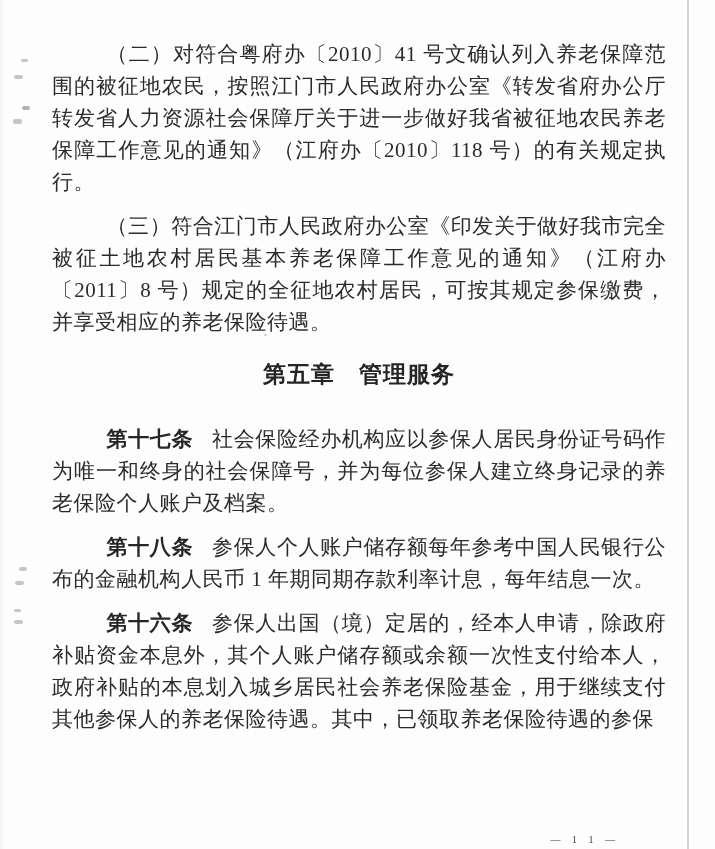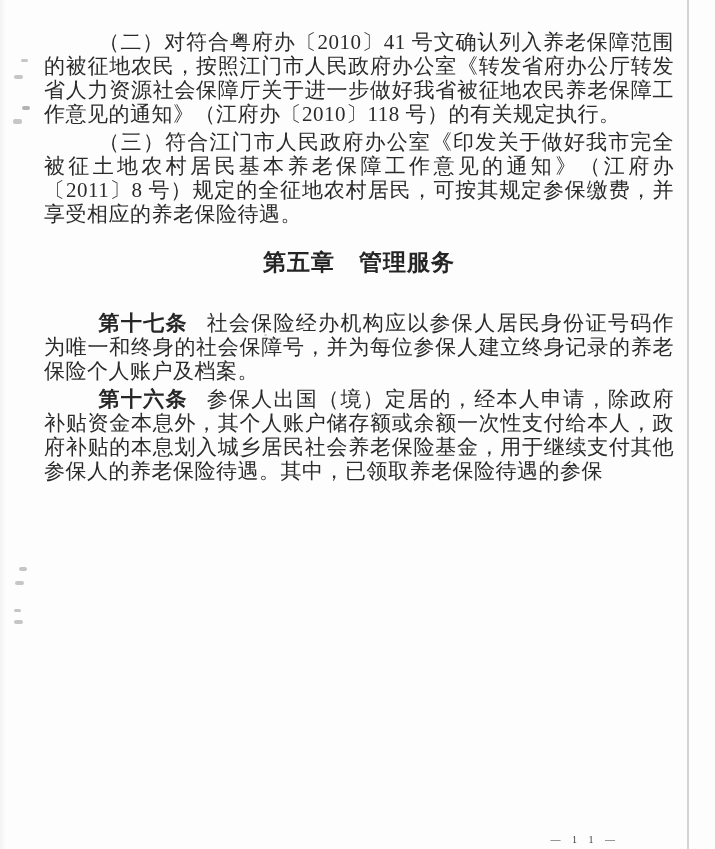--- a/index.html
+++ b/index.html
@@ -34,23 +34,23 @@
     opacity: .85;
   }
   .doc-body {
     position: absolute;
     left: 40px;
     top: 26px;
     width: 638px;
     color: #2b2b2b;
   }
   .para {
-    margin: 4px;
+    margin: 12px;
     font-size: 21px;
-    line-height: 24px;
+    line-height: 32px;
     text-align: justify;
     text-align-last: left;
     text-indent: 2.6em;
     letter-spacing: 0.5px;
   }
   .lead {
     font-family: "Liberation Sans", "DejaVu Sans", sans-serif;
     font-weight: 700;
     margin-right: 0.9em;
     color: #262626;
@@ -111,20 +111,21 @@
 
     <p class="para"><span>（二）对符合粤府办〔2010〕41 号文确认列入养老保障范围的被征地农民，按照江门市人民政府办公室《转发省府办公厅转发省人力资源社会保障厅关于进一步做好我省被征地农民养老保障工作意见的通知》（江府办〔2010〕118 号）的有关规定执行。</span></p>
 
     <p class="para"><span>（三）符合江门市人民政府办公室《印发关于做好我市完全被征土地农村居民基本养老保障工作意见的通知》（江府办〔2011〕8 号）规定的全征地农村居民，可按其规定参保缴费，并享受相应的养老保险待遇。</span></p>
 
     <h2 class="chapter">第五章　管理服务</h2>
 
 
     <p class="para"><span class="lead">第十七条</span><span>社会保险经办机构应以参保人居民身份证号码作为唯一和终身的社会保障号，并为每位参保人建立终身记录的养老保险个人账户及档案。</span></p>
 
+    <p class="para"><span class="lead">第十八条</span><span>参保人个人账户储存额每年参考中国人民银行公布的金融机构人民币 1 年期同期存款利率计息，每年结息一次。</span></p>
 
     <p class="para"><span class="lead">第十六条</span><span>参保人出国（境）定居的，经本人申请，除政府补贴资金本息外，其个人账户储存额或余额一次性支付给本人，政府补贴的本息划入城乡居民社会养老保险基金，用于继续支付其他参保人的养老保险待遇。其中，已领取养老保险待遇的参保</span></p>
 
   </div>
 
   <div class="page-number">— 1 1 —</div>
 
   <div class="edge-line"></div>
 
   <div class="artifact a1"></div>

